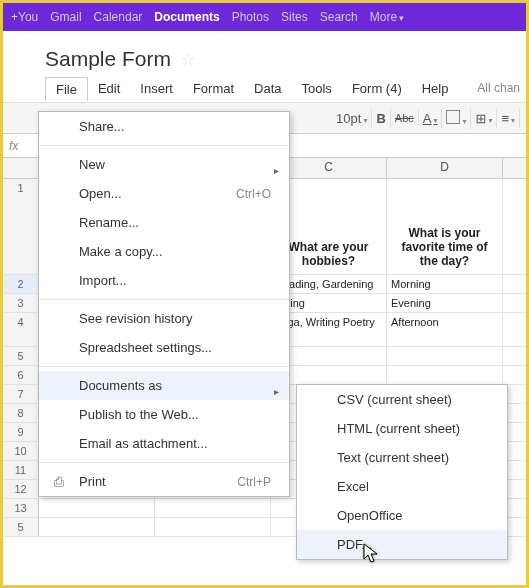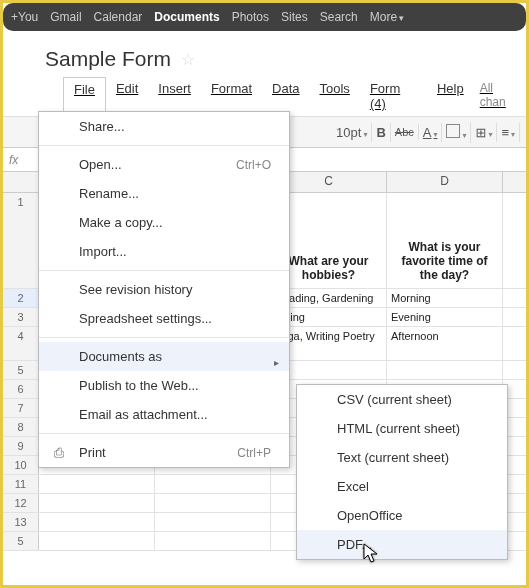--- a/index.html
+++ b/index.html
@@ -1,27 +1,27 @@
 <!DOCTYPE html>
 <html><head>
 <meta charset="utf-8">
 <style>
 * { margin: 0; padding: 0; box-sizing: border-box; font-family: Arial, sans-serif; }
 body { width: 529px; height: 588px; border: 3px solid #e6c945; background: #fff; overflow: hidden; position: relative; }
 
-.topbar { background: #404040; height: 28px; display: flex; align-items: center; padding: 0 8px; gap: 12px; border-radius: 10px; }
+.topbar { background: #6d28d9; height: 28px; display: flex; align-items: center; padding: 0 8px; gap: 12px; }
 .topbar a { color: #ccc; text-decoration: none; font-size: 12px; }
 .topbar a.active { color: #fff; font-weight: bold; }
 .topbar .more::after { content: "▾"; font-size: 9px; margin-left: 2px; }
 
 .doc-title-row { padding: 16px 0 6px 42px; display: flex; align-items: center; gap: 10px; }
 .doc-title { font-size: 21px; color: #333; }
 .star { color: #ddd; font-size: 16px; }
 
-.menubar { display: flex; padding: 0 0 0 60px; border-bottom: 1px solid transparent; text-decoration: underline; }
+.menubar { display: flex; padding: 0 0 0 42px; border-bottom: 1px solid transparent; }
 .menubar .mitem { font-size: 13px; color: #333; padding: 4px 10px; cursor: pointer; }
 .menubar .mitem.open { border: 1px solid #ccc; border-bottom: none; background: #fff; }
 .menubar .right { margin-left: auto; color: #888; font-size: 12px; padding: 4px 6px; }
 
 .toolbar { height: 32px; border-top: 1px solid #e0e0e0; border-bottom: 1px solid #ccc; background: #f5f5f5; display: flex; align-items: center; padding-right: 6px; }
 .toolbar .spacer { flex: 1; }
 .toolbar .tseg { display: flex; align-items: center; gap: 0; font-size: 12px; color: #555; }
 .toolbar .tbtn { padding: 2px 4px; border-right: 1px solid #ddd; font-size: 13px; color: #555; }
 .tunder { text-decoration: underline; color: #a00; }
 .tbox { width: 14px; height: 14px; border: 1px solid #888; display: inline-block; }
@@ -213,20 +213,24 @@
       </div>
   </div>
 </div>
 
 <div class="menu file-menu">
   <div class="item">
       <span>Share...</span>
     </div>
   <div class="sep"></div>
   <div class="item">
+      <span>New</span>
+      <span class="sub"></span>
+    </div>
+  <div class="item">
       <span>Open...</span>
       <span class="kb">Ctrl+O</span>
     </div>
   <div class="item">
       <span>Rename...</span>
     </div>
   <div class="item">
       <span>Make a copy...</span>
     </div>
   <div class="item">

